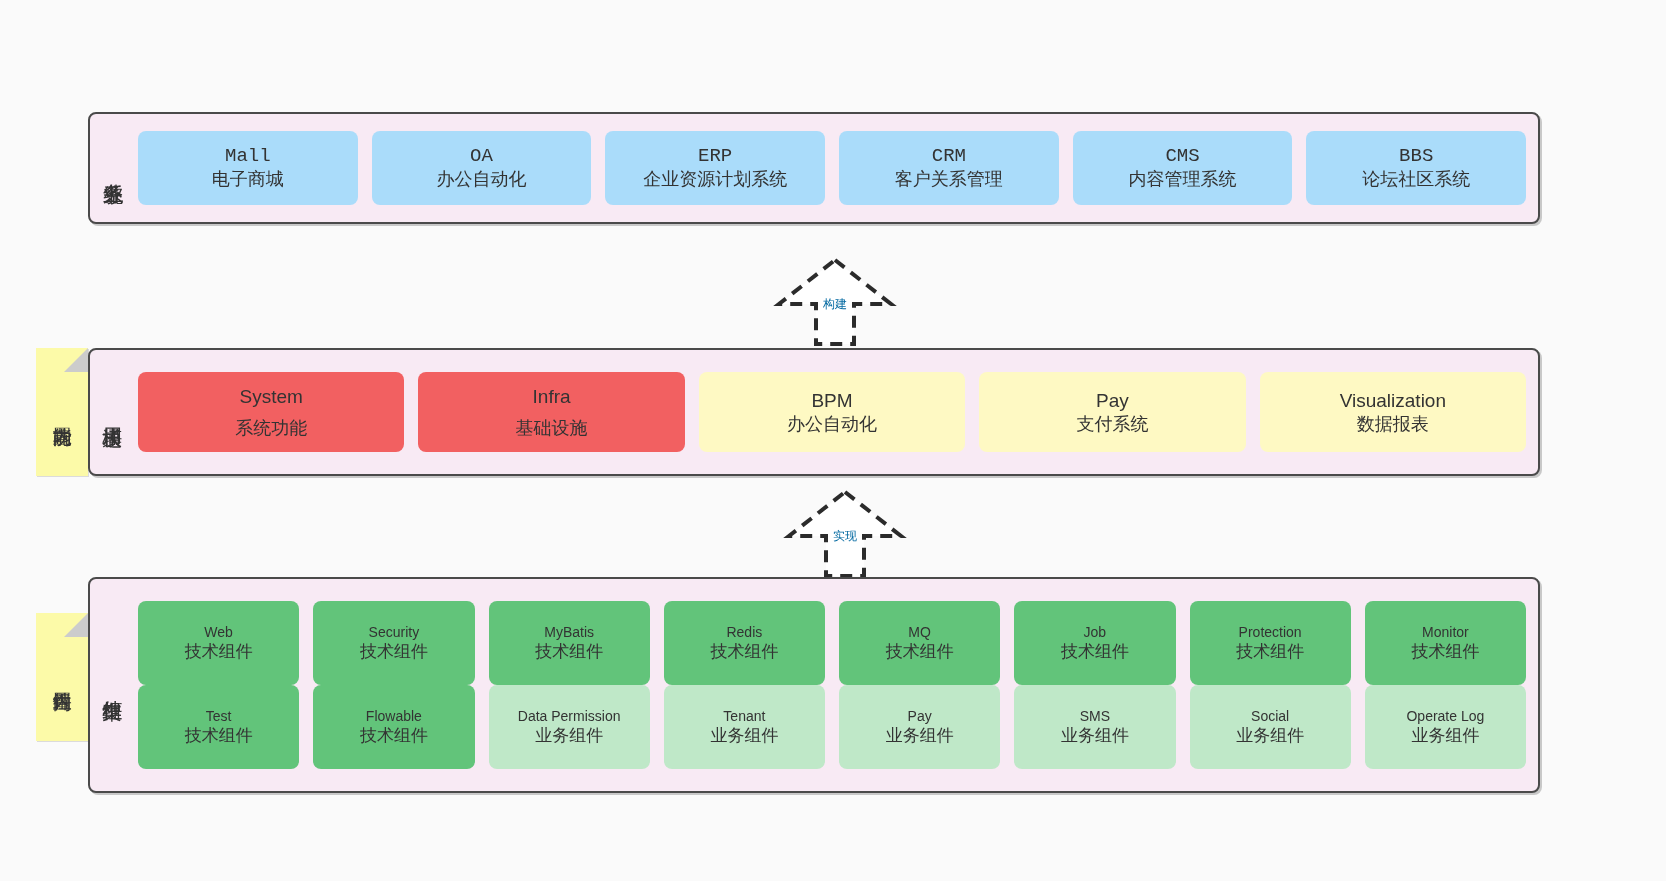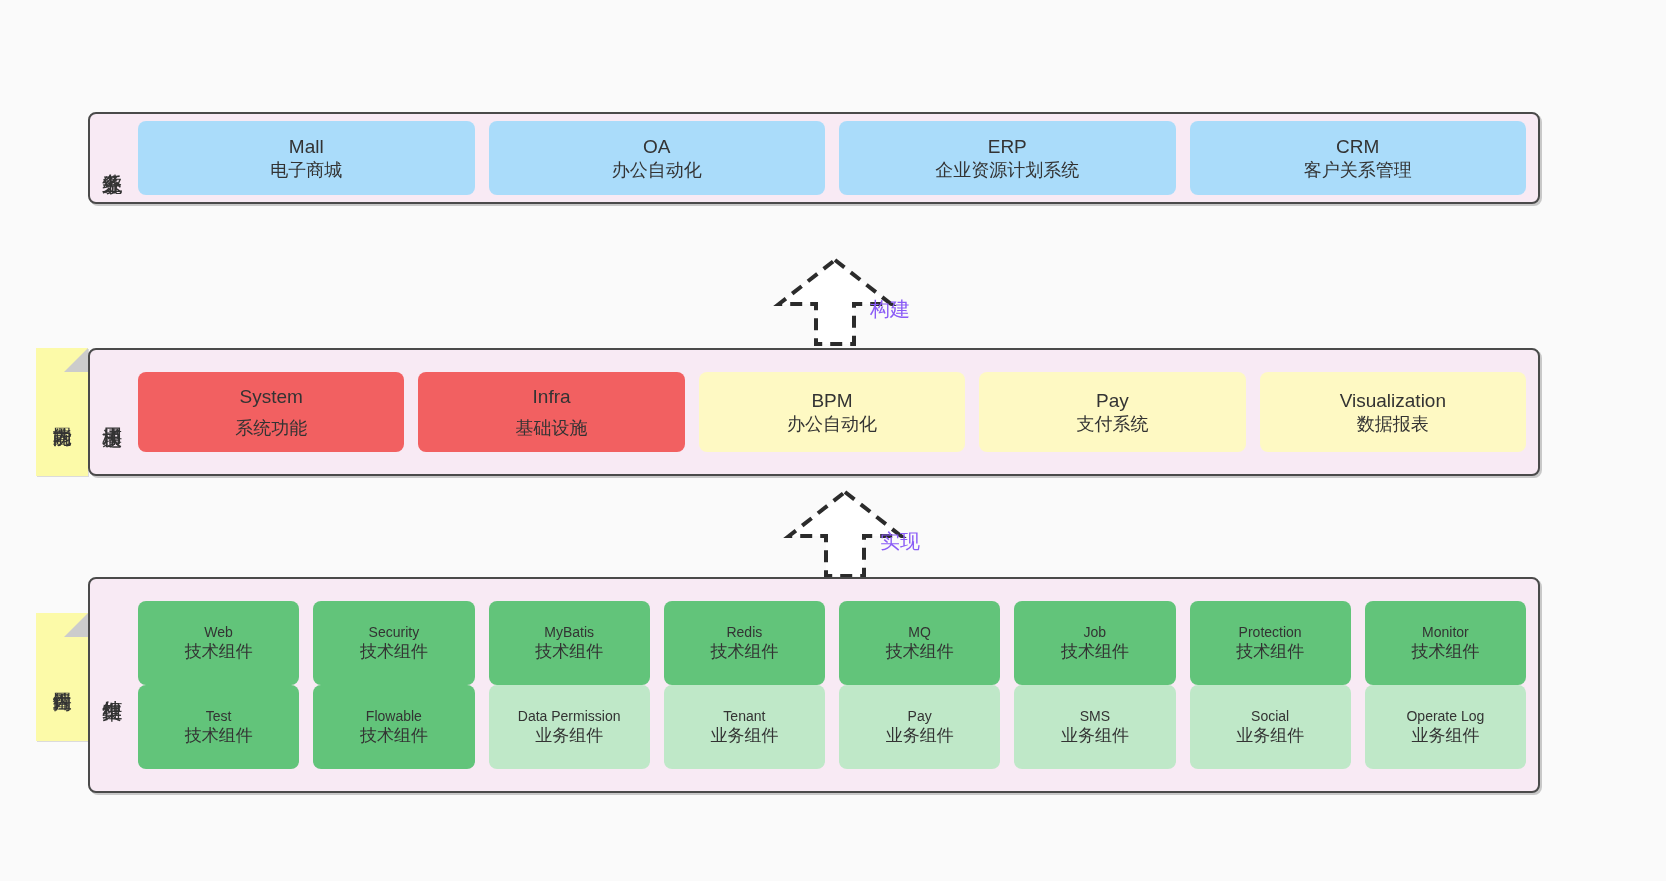--- a/index.html
+++ b/index.html
@@ -74,21 +74,22 @@
     color: #333333;
   }
   .card .en { font-size: 19px; }
   .card .cn { font-size: 18px; }
 
   
   #layer-business {
     left: 88px;
     top: 112px;
     width: 1452px;
-    height: 92px;
+    height: 112px;
+    font-family: Liberation Mono, monospace;
   }
   #layer-business .card-row { height: 74px; }
   .card.blue { background: #aadcfa; }
 
   
   #layer-modules {
     left: 88px;
     top: 348px;
     width: 1452px;
     height: 128px;
@@ -143,23 +144,23 @@
   .uml-arrow {
     position: absolute;
     width: 150px;
     height: 92px;
   }
   .uml-arrow svg { display: block; width: 150px; height: 92px; }
   .uml-arrow .arrow-label {
     position: absolute;
     left: 0; right: 0;
     top: 40px;
-    text-align: right;
-    font-size: 20px;
-    color: #8b5cf6;
+    text-align: center;
+    font-size: 12px;
+    color: #0369a1;
     pointer-events: none;
   }
   #arrow-build   { left: 760px; top: 256px; }
   #arrow-realize { left: 770px; top: 488px; }
 </style>
 </head>
 <body>
 
 <div class="layer" id="layer-business">
   <div class="layer-title">业务系统</div>
@@ -173,20 +174,28 @@
         <span class="en">OA</span>
         <span class="cn">办公自动化</span>
       </div>
       <div class="card blue">
         <span class="en">ERP</span>
         <span class="cn">企业资源计划系统</span>
       </div>
       <div class="card blue">
         <span class="en">CRM</span>
         <span class="cn">客户关系管理</span>
+      </div>
+      <div class="card blue">
+        <span class="en">CMS</span>
+        <span class="cn">内容管理系统</span>
+      </div>
+      <div class="card blue">
+        <span class="en">BBS</span>
+        <span class="cn">论坛社区系统</span>
       </div>
     </div>
   </div>
 </div>
 
 <div class="uml-arrow" id="arrow-build">
   <svg viewBox="0 0 150 92" xmlns="http://www.w3.org/2000/svg">
     <path d="M75 4 L131 48 L94 48 L94 88 L56 88 L56 48 L19 48 Z" fill="#ffffff" stroke="#2b2b2b" stroke-width="4" stroke-dasharray="12,8" stroke-linejoin="miter"></path>
   </svg>
   <div class="arrow-label">构建</div>

